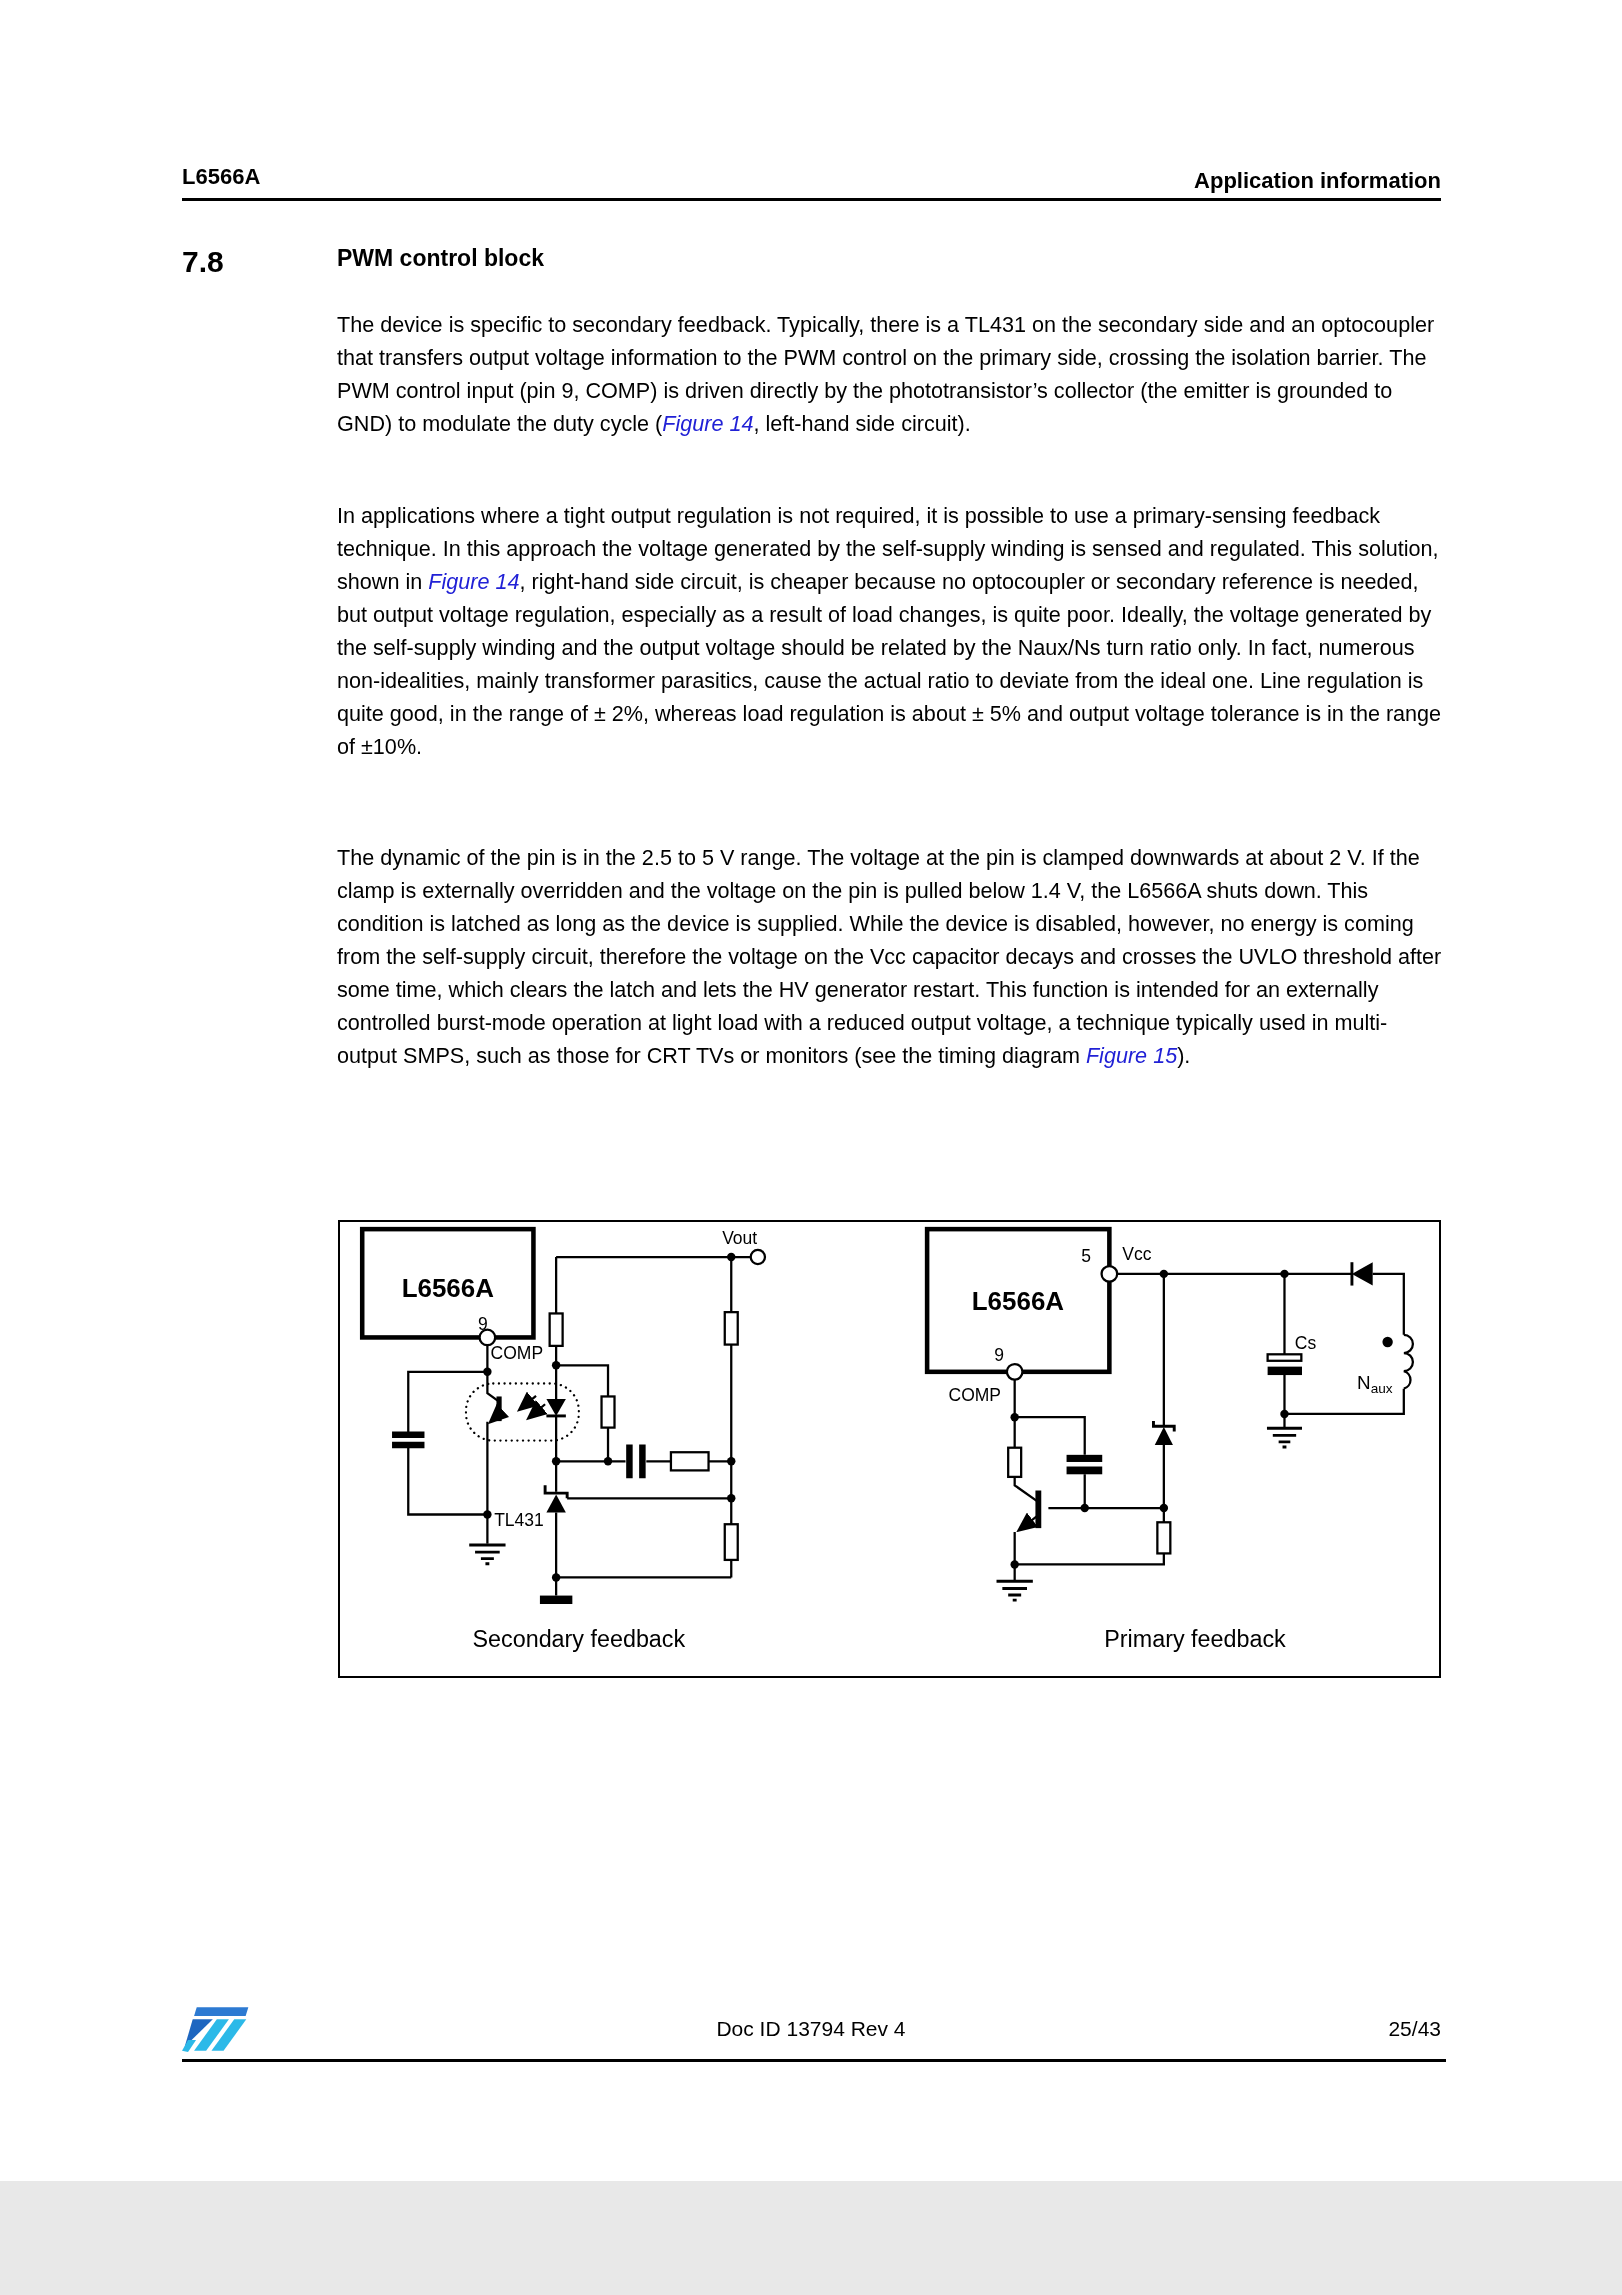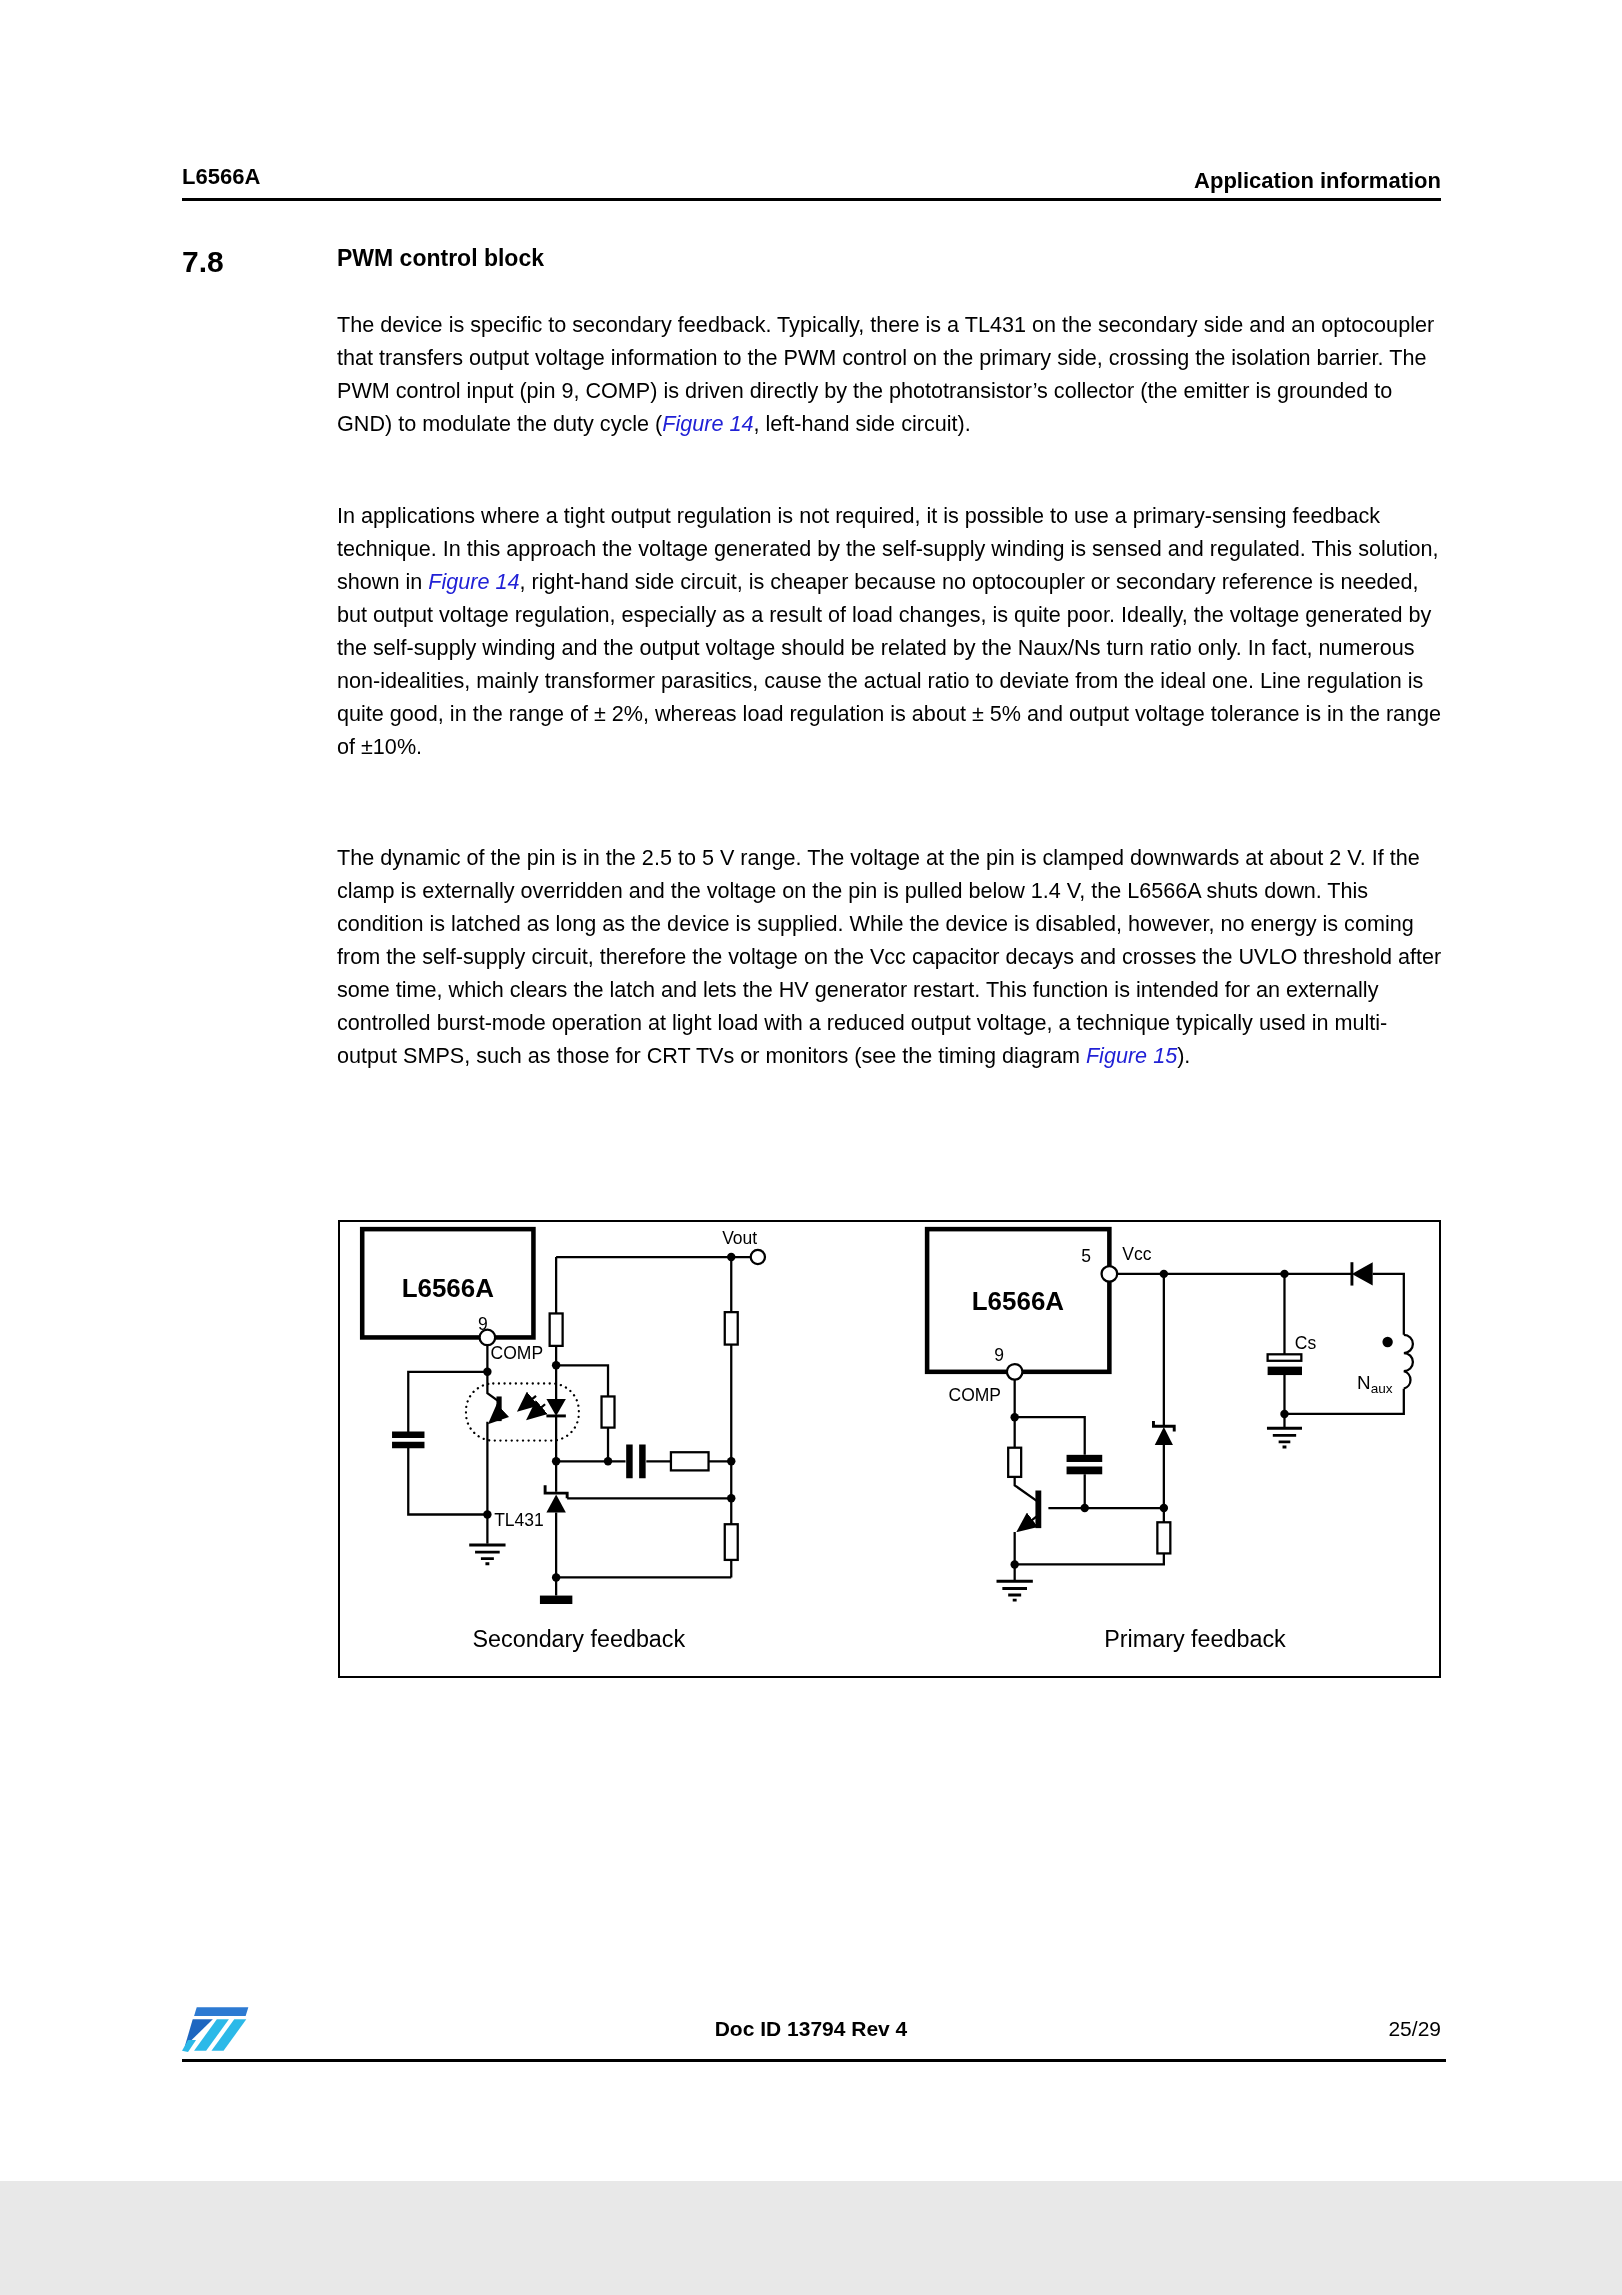--- a/index.html
+++ b/index.html
@@ -39,21 +39,21 @@
   .dotted{fill:none;stroke:#000;stroke-width:3.5;stroke-dasharray:0.2 8.5;stroke-linecap:round;}
   .t-ic{font-size:40px;font-weight:bold;text-anchor:middle;}
   .t-pin{font-size:27px;text-anchor:middle;}
   .t-sm{font-size:27px;}
   .t-mid{font-size:27px;text-anchor:middle;}
   .t-end{font-size:27px;text-anchor:end;}
   .t-cap{font-size:36px;text-anchor:middle;}
 
   
   .st-logo{position:absolute;left:182px;top:2005px;width:67px;height:50px;}
-  .footer-docid{position:absolute;left:0;width:1622px;text-align:center;top:2017px;font-size:21px;font-weight:bold;}
+  .footer-docid{position:absolute;left:0;width:1622px;text-align:center;top:2017px;font-size:21px;}
   .footer-page{position:absolute;right:181px;top:2017px;font-size:21px;}
   .footer-rule{position:absolute;left:182px;top:2059px;width:1264px;height:3.3px;background:#000;}
 </style>
 </head>
 <body>
 
 <div class="page">
 
   <div class="hdr-left">L6566A</div>
   <div class="hdr-right">Application information</div>
@@ -191,17 +191,17 @@
   </div>
 
   <svg class="st-logo" viewBox="0 0 100 74">
     <polygon points="22,3 99,3 95,16 18,16" fill="#2d7ad2"></polygon>
     <polygon points="16,21 46,21 4,62" fill="#1e66c0"></polygon>
     <polygon points="52,21 70,21 36,68 18,68" fill="#2cb9e8"></polygon>
     <polygon points="78,21 96,21 62,68 44,68" fill="#2cb9e8"></polygon>
     <polygon points="9,52 21,52 9,70 0,68" fill="#2cb9e8"></polygon>
   </svg>
   <div class="footer-docid">Doc ID 13794 Rev 4</div>
-  <div class="footer-page">25/29</div>
+  <div class="footer-page">25/43</div>
   <div class="footer-rule"></div>
 
 </div>
 
 
 </body></html>

